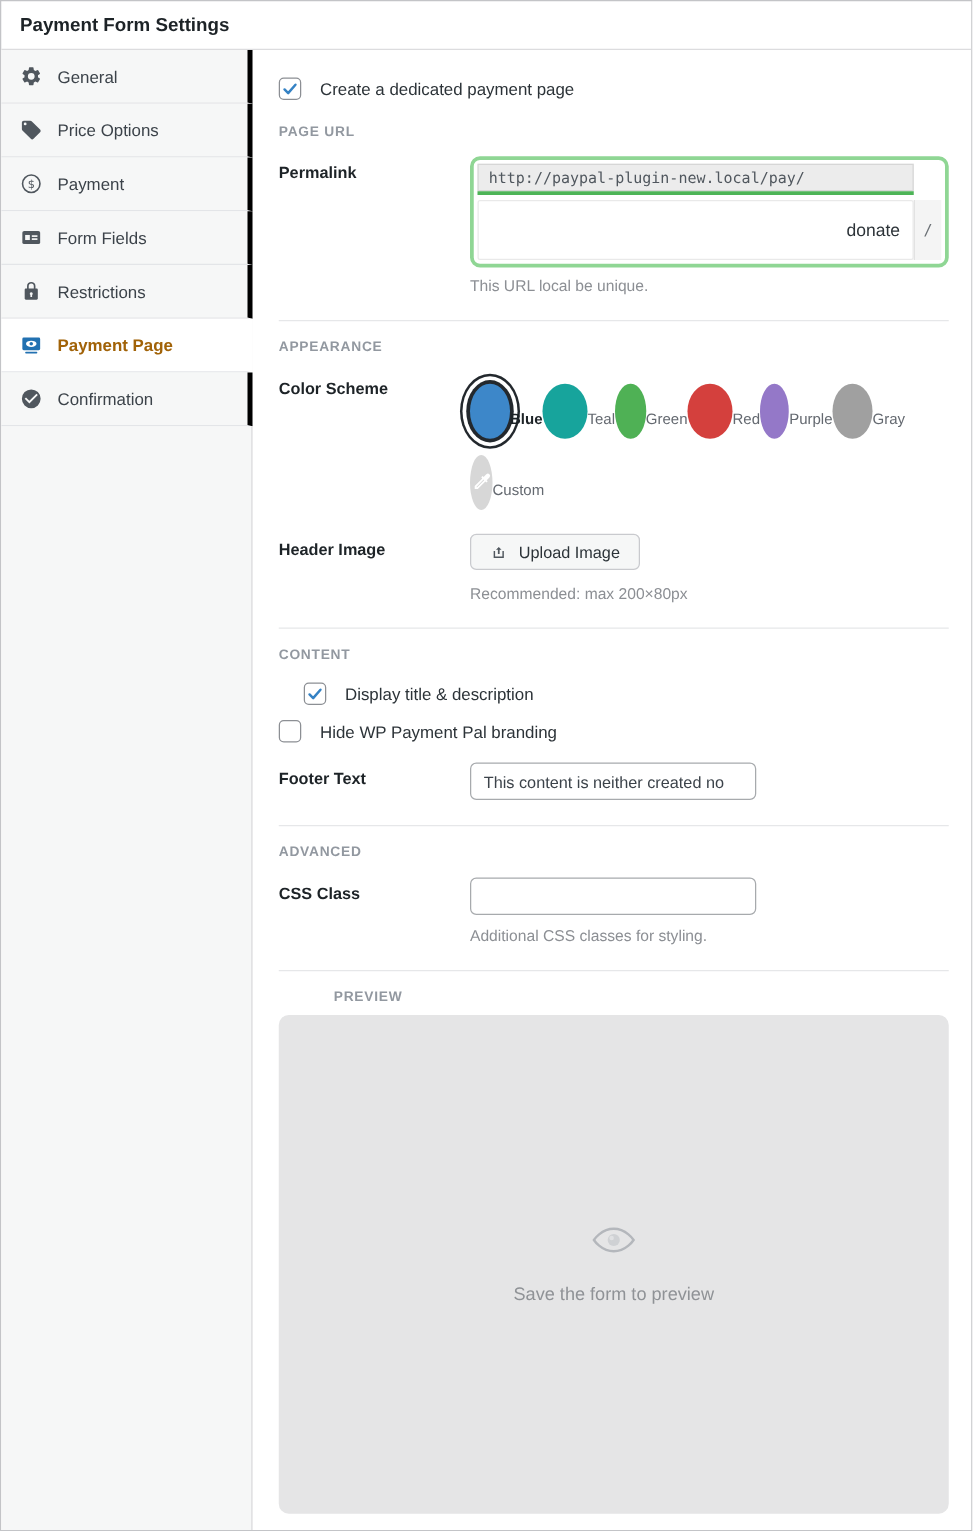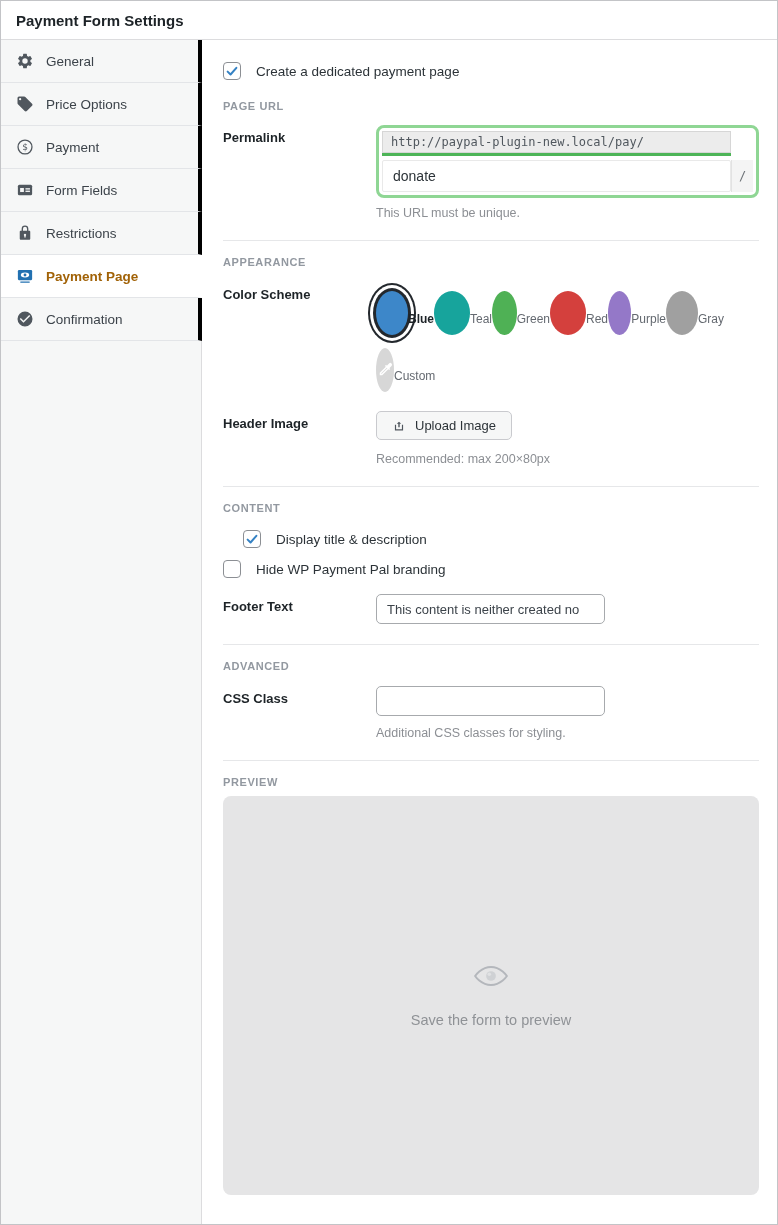--- a/index.html
+++ b/index.html
@@ -63,23 +63,23 @@
   .permalink-box { border:3px solid #8fd694; border-radius:8px; padding:3px; background:#fff; }
   .pl-grid { display:grid; grid-template-columns:1fr 22px; }
   .pl-prefix {
     grid-column:1; grid-row:1;
     background:#ececec; border:1px solid #d6d6d6;
     padding:3px 8px; font-family:"DejaVu Sans Mono", monospace;
     font-size:12px; color:#50575e; white-space:nowrap; overflow:hidden;
   }
   .pl-underline { grid-column:1; grid-row:2; height:3px; background:#4db457; }
   .pl-input {
-    grid-column:1; grid-row:3; margin-top:4px; width:100%; height:32px;
+    grid-column:1; grid-row:3; margin-top:4px; width:100%; height:48px;
     border:1px solid #e9e9e9; border-radius:2px; padding:0 10px;
-    font-family:"Liberation Sans", sans-serif; font-size:14px; color:#2c3338; outline:none;
+    font-family:"Liberation Sans", sans-serif; font-size:14px; color:#2c3338; outline:none;text-align:right;
   }
   .pl-suffix {
     grid-column:2; grid-row:3; margin-top:4px;
     display:flex; align-items:center; justify-content:center;
     background:#f4f4f4; border-left:1px solid #e2e2e2;
     font-family:"DejaVu Sans Mono", monospace; font-size:12px; color:#6b7075;
   }
 
   
   .swatch-wrap { display:flex; flex-wrap:wrap; width:360px; padding-top:9px; }
@@ -215,21 +215,21 @@
         <div class="field-label">Permalink</div>
         <div class="field-body">
           <div class="permalink-box">
             <div class="pl-grid">
               <div class="pl-prefix">http://paypal-plugin-new.local/pay/</div>
               <div class="pl-underline"></div>
               <input class="pl-input" type="text" value="donate" style="">
               <div class="pl-suffix">/</div>
             </div>
           </div>
-          <div class="helper" style="margin-top:8px;">This URL must be unique.</div>
+          <div class="helper" style="margin-top:8px;">This URL local be unique.</div>
         </div>
       </div>
 
       <hr class="divider">
 
       <div class="section-label" style="margin-top:15px;">APPEARANCE</div>
 
       <div class="field-row" style="margin-top:14px;">
         <div class="field-label">Color Scheme</div>
         <div class="field-body">
@@ -328,21 +328,21 @@
       <div class="field-row" style="margin-top:14px;">
         <div class="field-label">CSS Class</div>
         <div class="field-body">
           <input class="text-input" type="text" value="" style="">
           <div class="helper" style="margin-top:10px;">Additional CSS classes for styling.</div>
         </div>
       </div>
 
       <hr class="divider">
 
-      <div class="section-label" style="margin-top:15px;">PREVIEW</div>
+      <div class="section-label" style="margin-top:15px;margin-left:44px;">PREVIEW</div>
 
       <div class="preview-box">
         <span style="display:flex;">
           <svg viewBox="0 0 34 22" width="36" height="24">
               <path d="M2 11s5.5-8.5 15-8.5S32 11 32 11s-5.5 8.5-15 8.5S2 11 2 11z" fill="none" stroke="#b4b7bc" stroke-width="1.8"></path>
               <circle cx="17" cy="11" r="4.6" fill="#cfd1d4"></circle>
               <circle cx="15.4" cy="9.4" r="1.7" fill="#e0e1e3"></circle>
             </svg>
         </span>
         <div class="preview-text">Save the form to preview</div>

